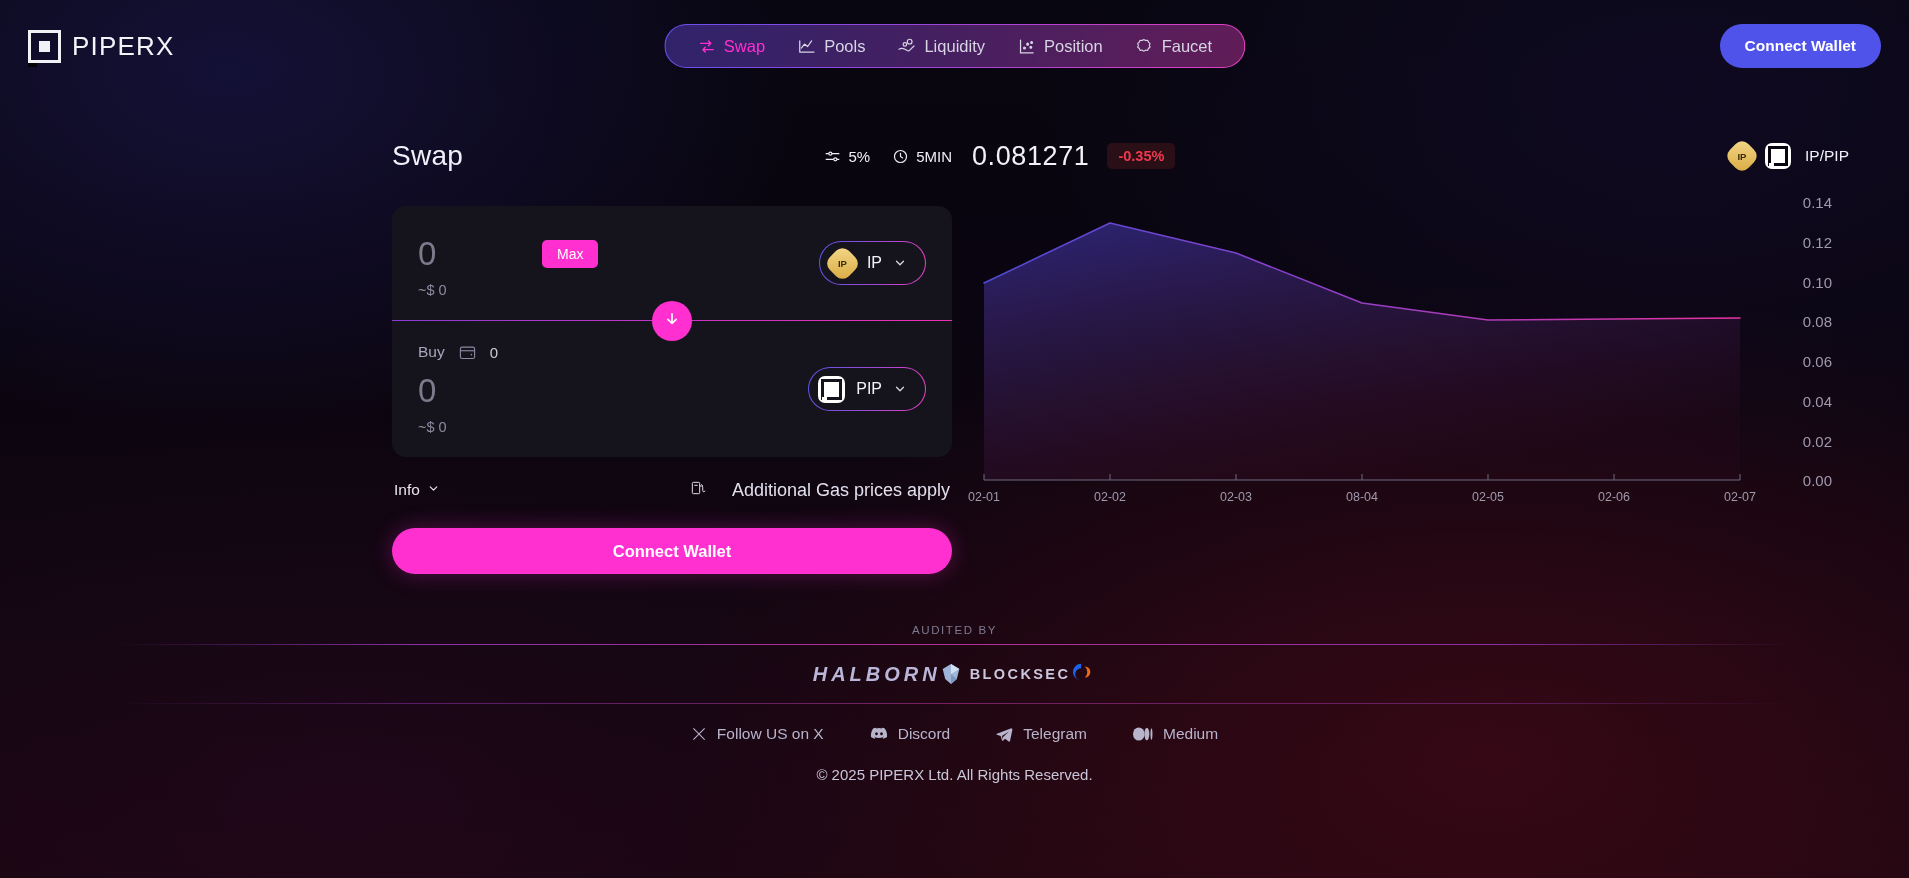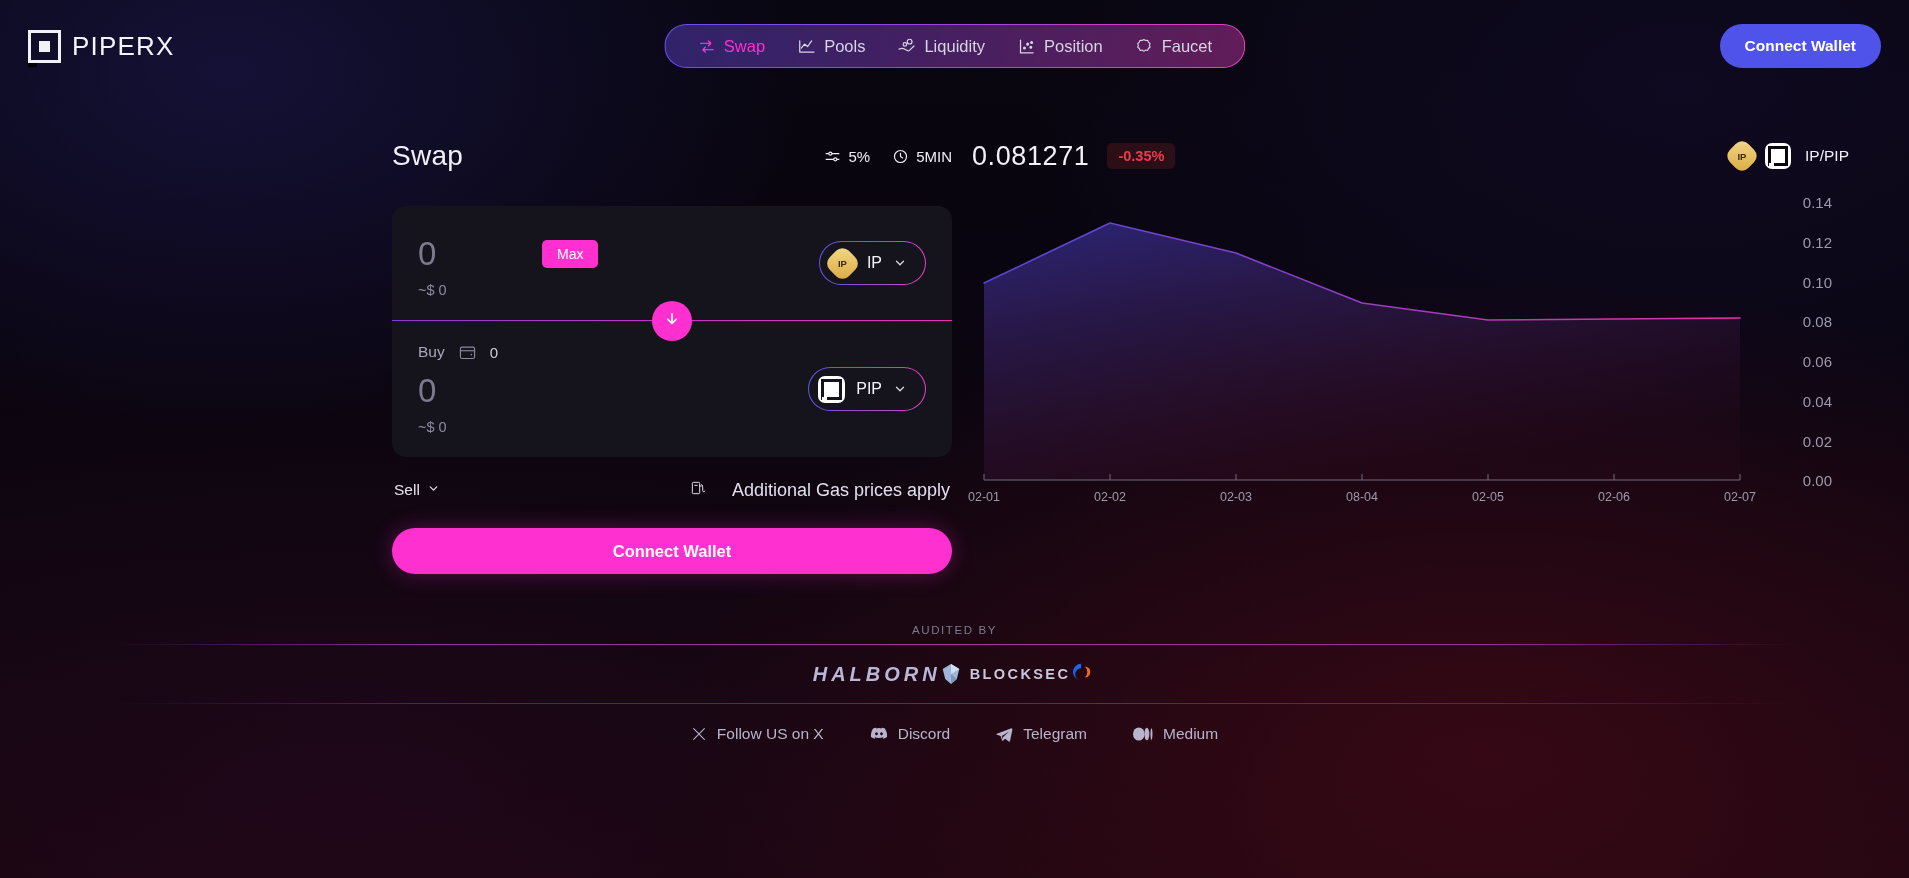--- a/index.html
+++ b/index.html
@@ -551,21 +551,21 @@
                   <path d="M6 9l6 6 6-6"></path>
                 </svg>
             </span>
           </div>
         </div>
 
       </div>
 
       <div class="under-row">
         <div class="info-tog">
-          <span>Sell</span>
+          <span>Info</span>
           <span>
             <svg width="13" height="13" viewBox="0 0 24 24" fill="none" stroke="#e7e4f0" stroke-width="2.2" stroke-linecap="round" stroke-linejoin="round">
                 <path d="M6 9l6 6 6-6"></path>
               </svg>
           </span>
         </div>
         <div class="gas-note">
           <span>
             <svg width="16" height="16" viewBox="0 0 24 24" fill="none" stroke="#e2dfee" stroke-width="1.5" stroke-linejoin="round">
               <rect x="3.5" y="3.5" width="11" height="17" rx="1.5"></rect>
@@ -698,15 +698,16 @@
             <ellipse cx="7.5" cy="9" rx="7.5" ry="8.6"></ellipse>
             <ellipse cx="18" cy="9" rx="3.2" ry="8.2"></ellipse>
             <ellipse cx="24" cy="9" rx="1.3" ry="7.6"></ellipse>
           </svg>
         </span>
         <span>Medium</span>
       </div>
 
     </div>
 
+    <div class="copyright">© 2025 PIPERX Ltd. All Rights Reserved.</div>
   </div>
 
 </div>
 
 </body></html>

